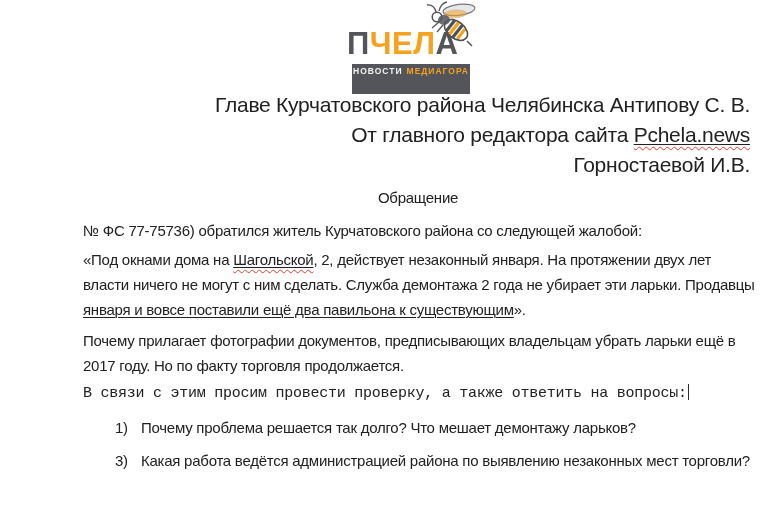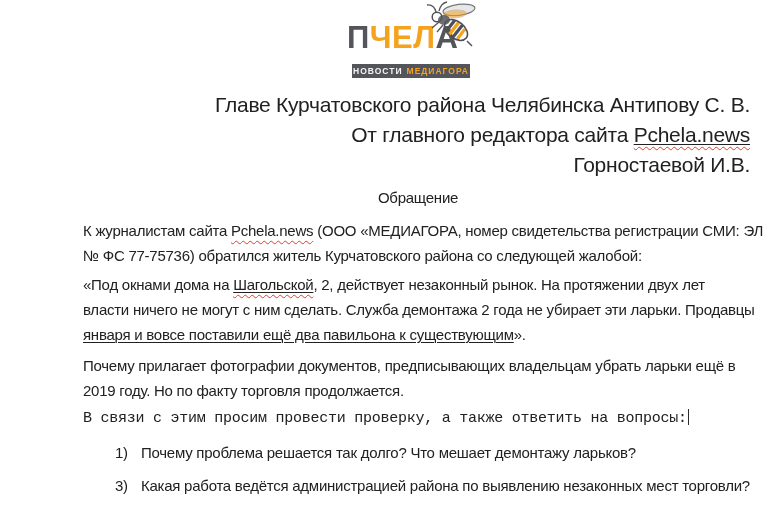--- a/index.html
+++ b/index.html
@@ -2,30 +2,30 @@
 <html><head>
 <meta charset="utf-8">
 <style>
   html, body { margin:0; padding:0; background:#ffffff; }
   body {
     width:770px; height:527px; position:relative; overflow:hidden;
     font-family:"Liberation Sans", sans-serif;
     color:#212121;
   }
   
-  .logo { position:absolute; left:347px; top:22px; }
+  .logo { position:absolute; left:347px; top:28px; }
   .logo-word {
     font-size:31px; font-weight:bold; line-height:31px; letter-spacing:0.5px;
     white-space:nowrap;
   }
   .lw-gray   { color:#54555A; }
   .lw-orange { color:#F5A21E; }
   .logo-tagline {
-    position:absolute; left:352px; top:64px; width:118px; height:14px;
-    background:#54555A; display:flex; align-items:center; justify-content:center;
+    position:absolute; left:352px; top:64px; width:118px; height:30px;
+    background:#54555A; display:flex; justify-content:center;
     font-size:8.5px; font-weight:bold; letter-spacing:1px; line-height:14px;
     white-space:nowrap;
   }
   .tg-white  { color:#f4f4f4; }
   .tg-orange { color:#F5A21E; margin-left:4px; }
   .bee { position:absolute; left:422px; top:1px; }
 
   
   .recipient {
     position:absolute; right:20px; top:90px; text-align:right;
@@ -105,33 +105,32 @@
   <div class="rline">Главе Курчатовского района Челябинска Антипову С. В.</div>
   <div class="rline"><span>От главного редактора сайта </span><span class="u"><span class="wavy">Pchela.news</span></span></div>
   <div class="rline">Горностаевой И.В.</div>
 </div>
 
 <div class="content">
 
   <div class="doc-title">Обращение</div>
 
   <div class="para p1">
-    <div class="line"><span>К журналистам сайта </span><span class="wavy">Pchela.news</span><span> (ООО «МЕДИАГОРА, номер свидетельства регистрации СМИ: ЭЛ</span></div>
     <div class="line">№ ФС 77-75736) обратился житель Курчатовского района со следующей жалобой:</div>
   </div>
 
   <div class="para quote">
-    <div class="line"><span>«Под окнами дома на </span><span class="u"><span class="wavy">Шагольской</span></span><span>, 2, действует незаконный рынок. На протяжении двух лет</span></div>
+    <div class="line"><span>«Под окнами дома на </span><span class="u"><span class="wavy">Шагольской</span></span><span>, 2, действует незаконный января. На протяжении двух лет</span></div>
     <div class="line">власти ничего не могут с ним сделать. Служба демонтажа 2 года не убирает эти ларьки. Продавцы</div>
     <div class="line"><span class="u">января и вовсе поставили ещё два павильона к существующим</span><span>».</span></div>
   </div>
 
   <div class="para p3">
     <div class="line">Почему прилагает фотографии документов, предписывающих владельцам убрать ларьки ещё в</div>
-    <div class="line">2019 году. Но по факту торговля продолжается.</div>
+    <div class="line">2017 году. Но по факту торговля продолжается.</div>
   </div>
 
   <div class="para p4">
     <div class="line"><span>В связи с этим просим провести проверку, а также ответить на вопросы:</span><span class="caret"></span></div>
   </div>
 
   <div class="qlist">
     <div class="qitem">
       <span class="qnum">1)</span><span>Почему проблема решается так долго? Что мешает демонтажу ларьков?</span>
     </div>

